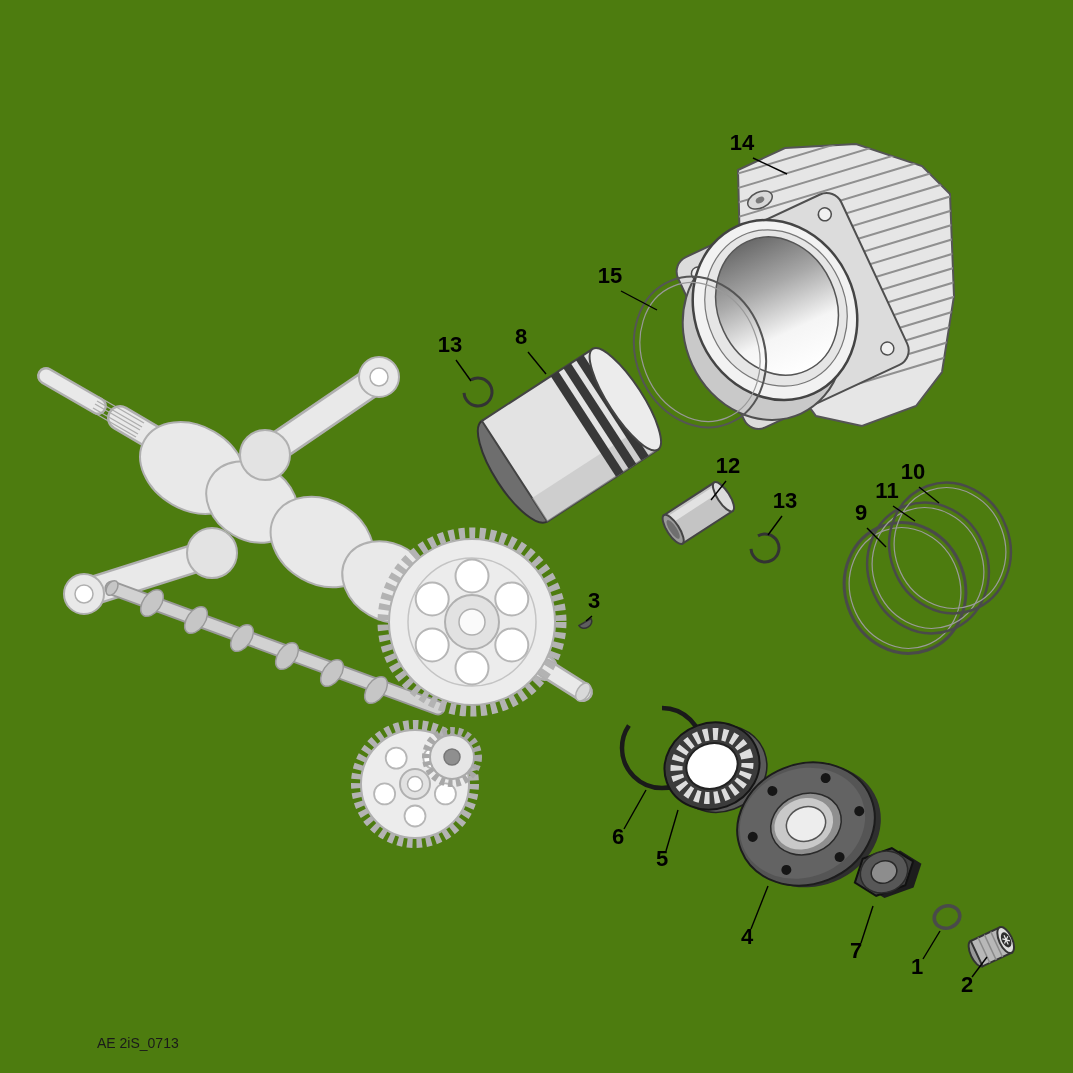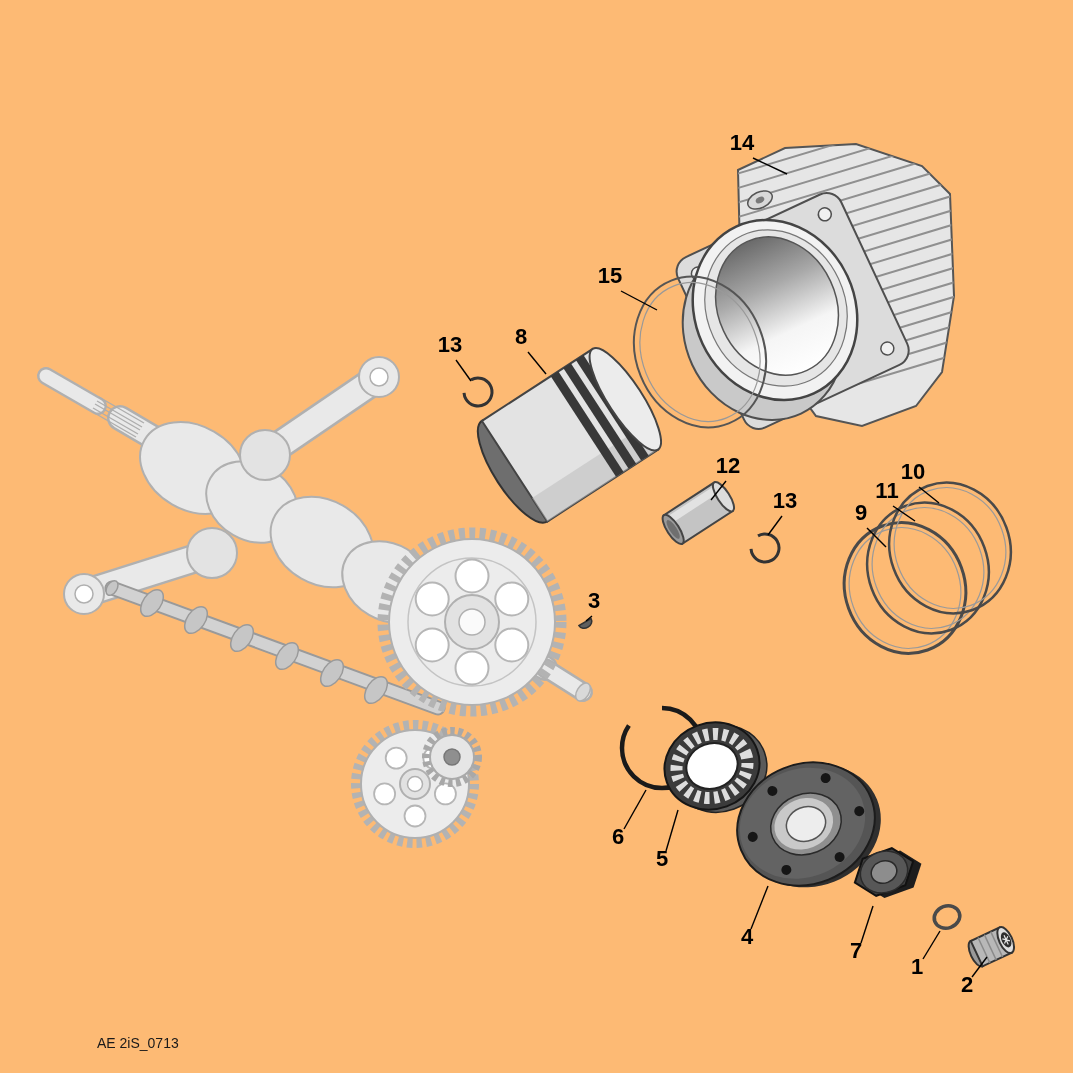--- a/index.html
+++ b/index.html
@@ -5,21 +5,21 @@
   html, body {
     margin: 0;
     padding: 0;
     background: #ffffff;
     font-family: "Liberation Sans", sans-serif;
   }
   .stage {
     position: relative;
     width: 1073px;
     height: 1073px;
-    background: #fdba74;
+    background: #4d7c0f;
     overflow: hidden;
   }
   svg { display: block; }
   .num {
     font-family: "Liberation Sans", sans-serif;
     font-weight: 700;
     font-size: 22px;
     fill: #000000;
   }
   .leader {

